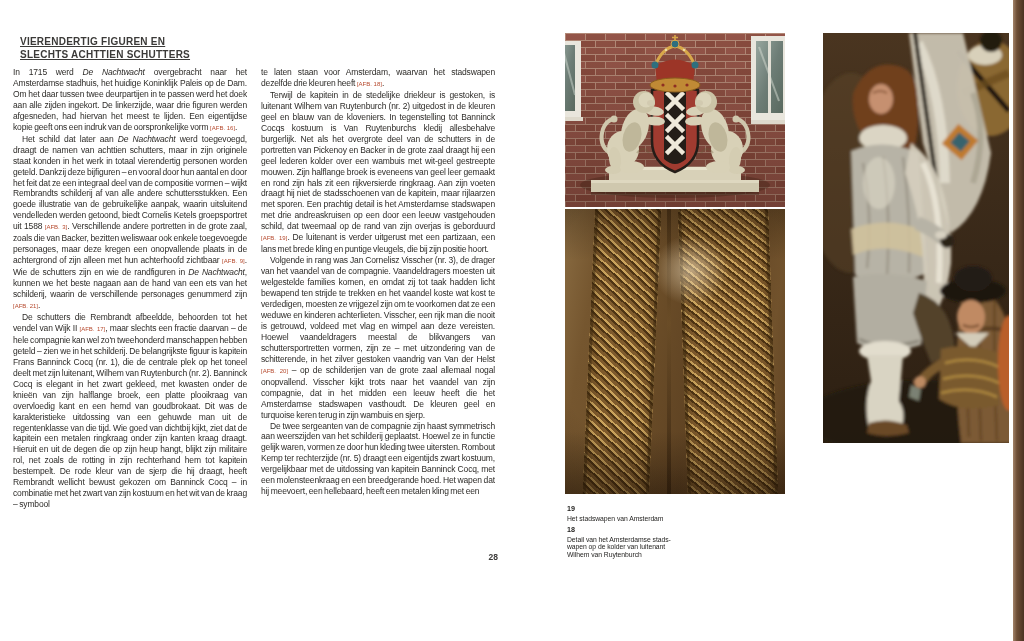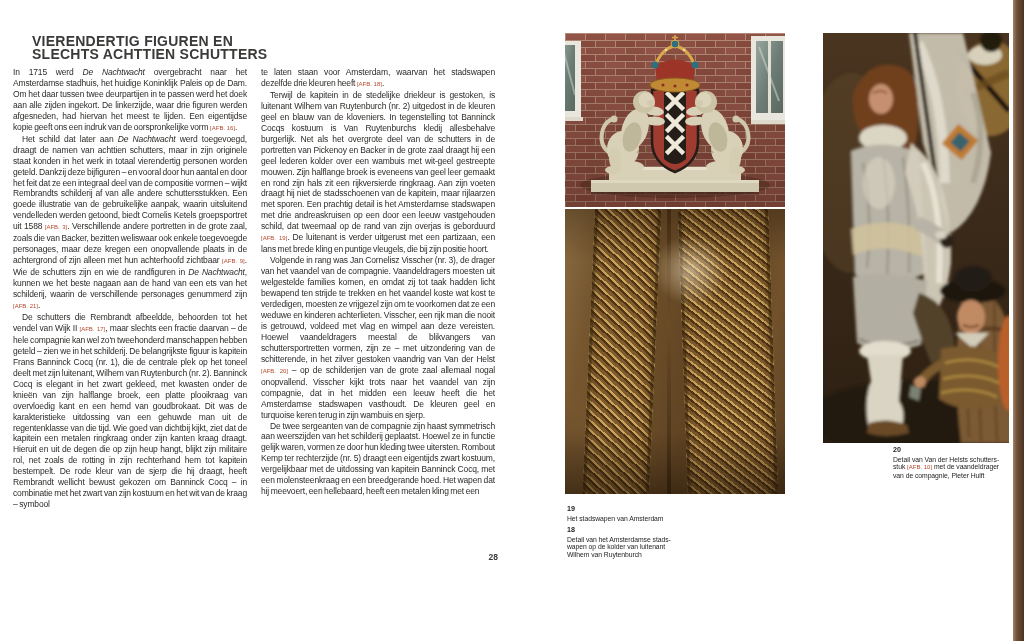--- a/index.html
+++ b/index.html
@@ -1,21 +1,21 @@
 <!DOCTYPE html>
 <html lang="nl"><head>
 <meta charset="utf-8">
 <title>Document</title>
 <style>
   html,body{margin:0;padding:0;background:#ffffff;}
   .page{position:relative;width:1024px;height:641px;background:#ffffff;overflow:hidden;
         font-family:"Liberation Sans", sans-serif;}
 
-  .heading{position:absolute;left:32px;top:35px;font-size:14px;line-height:13px;
-           font-weight:bold;letter-spacing:.25px;color:#3b3a38;}
+  .heading{position:absolute;left:20px;top:35px;font-size:10px;line-height:13px;
+           font-weight:bold;letter-spacing:.25px;color:#3b3a38;text-decoration:underline;}
 
   .col{position:absolute;top:67px;width:234px;height:538px;overflow:hidden;
        font-size:8.5px;line-height:10.95px;letter-spacing:-0.15px;word-spacing:-0.6px;
        color:#2e2c29;text-align:justify;}
   .col-1{left:13px;}
   .col-2{left:261px;}
   .para{margin:0;padding:0;}
   .para + .para{text-indent:9px;}
   .ref{color:#b5482c;font-size:6px;letter-spacing:0;word-spacing:0;white-space:nowrap;}
 
@@ -273,21 +273,15 @@
     <span class="cap-text">Het stadswapen van Amsterdam</span>
   </div>
 
   <div class="caption caption-19">
     <span class="cap-num">18</span>
     <span class="cap-text">Detail van het Amsterdamse stads-
 wapen op de kolder van luitenant
 Wilhem van Ruytenburch</span>
   </div>
 
-  <div class="caption caption-20">
-    <span class="cap-num">20</span>
-    <span class="cap-text">Detail van Van der Helsts schutters-
-stuk <span class="ref">[AFB. 10]</span> met de vaandeldrager
-van de compagnie, Pieter Hulft</span>
-  </div>
 
   <div class="book-edge"></div>
 </div>
 
 </body></html>

